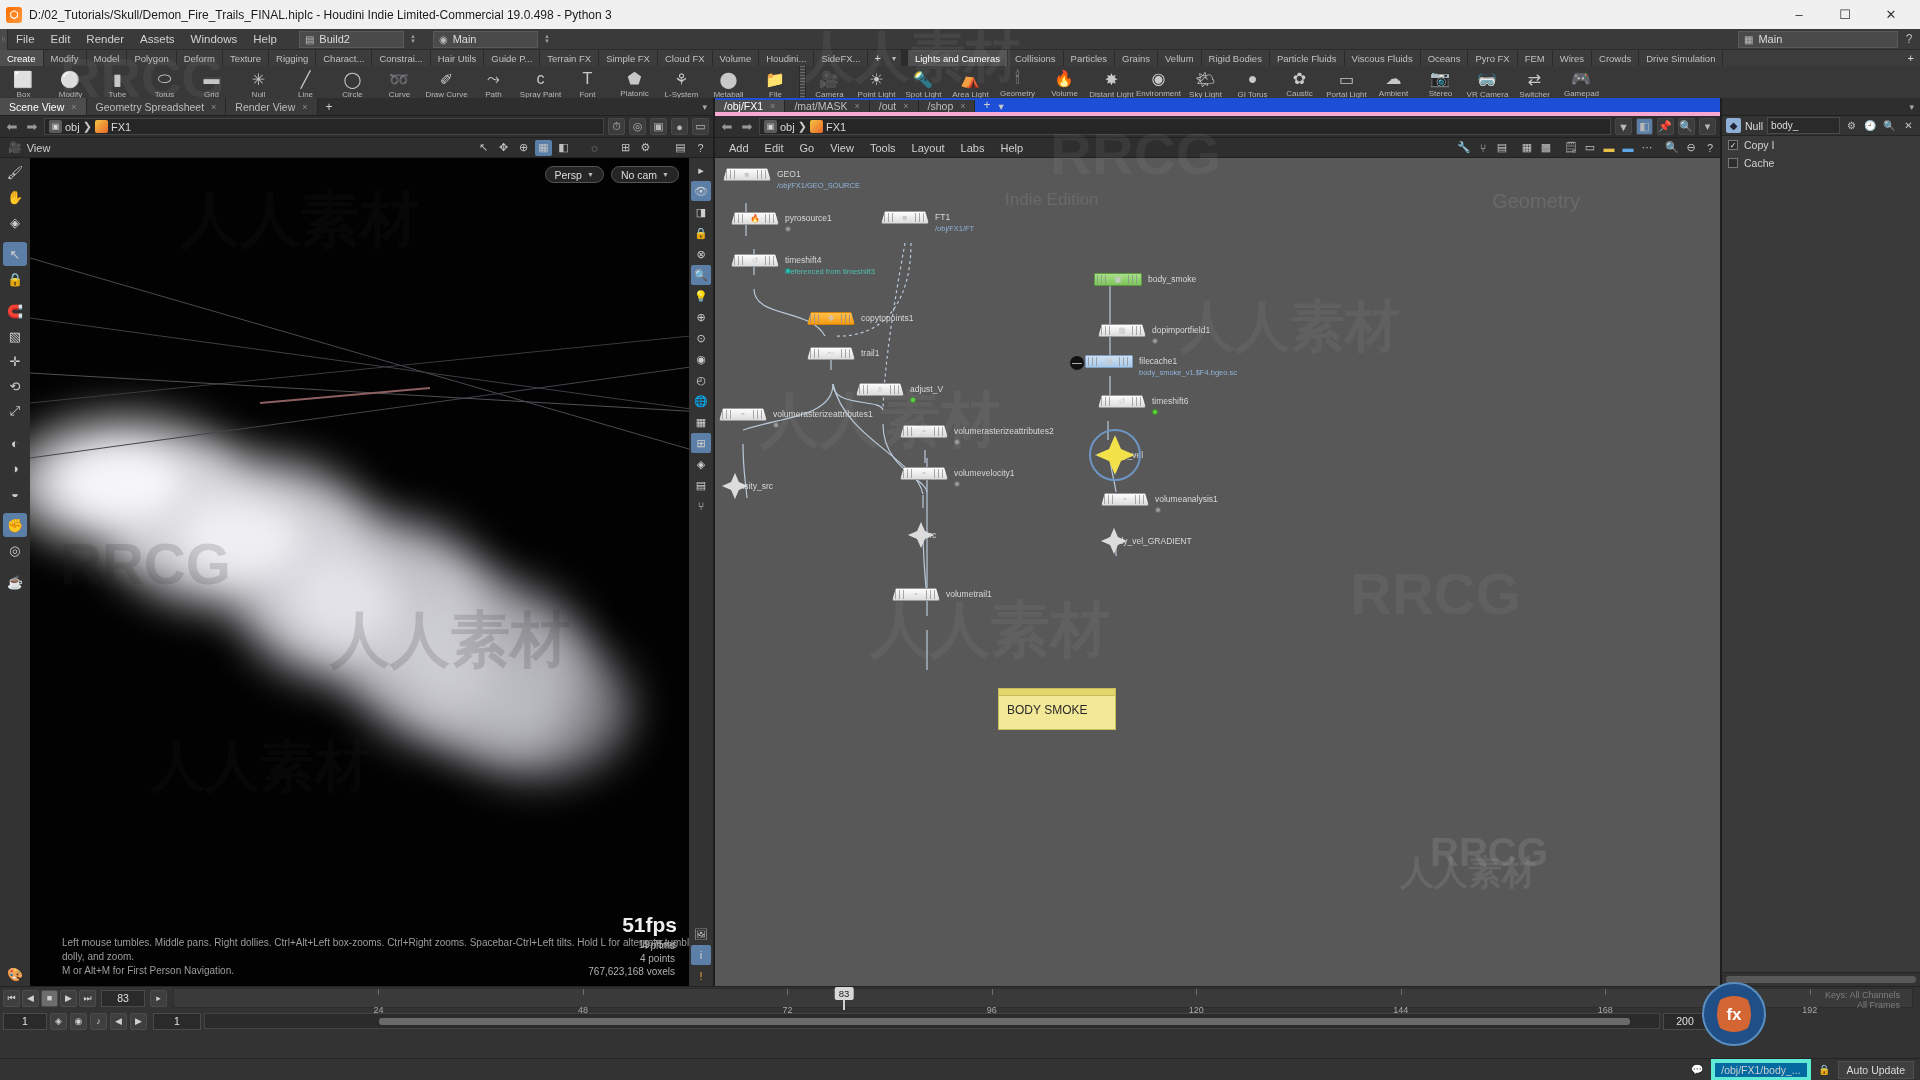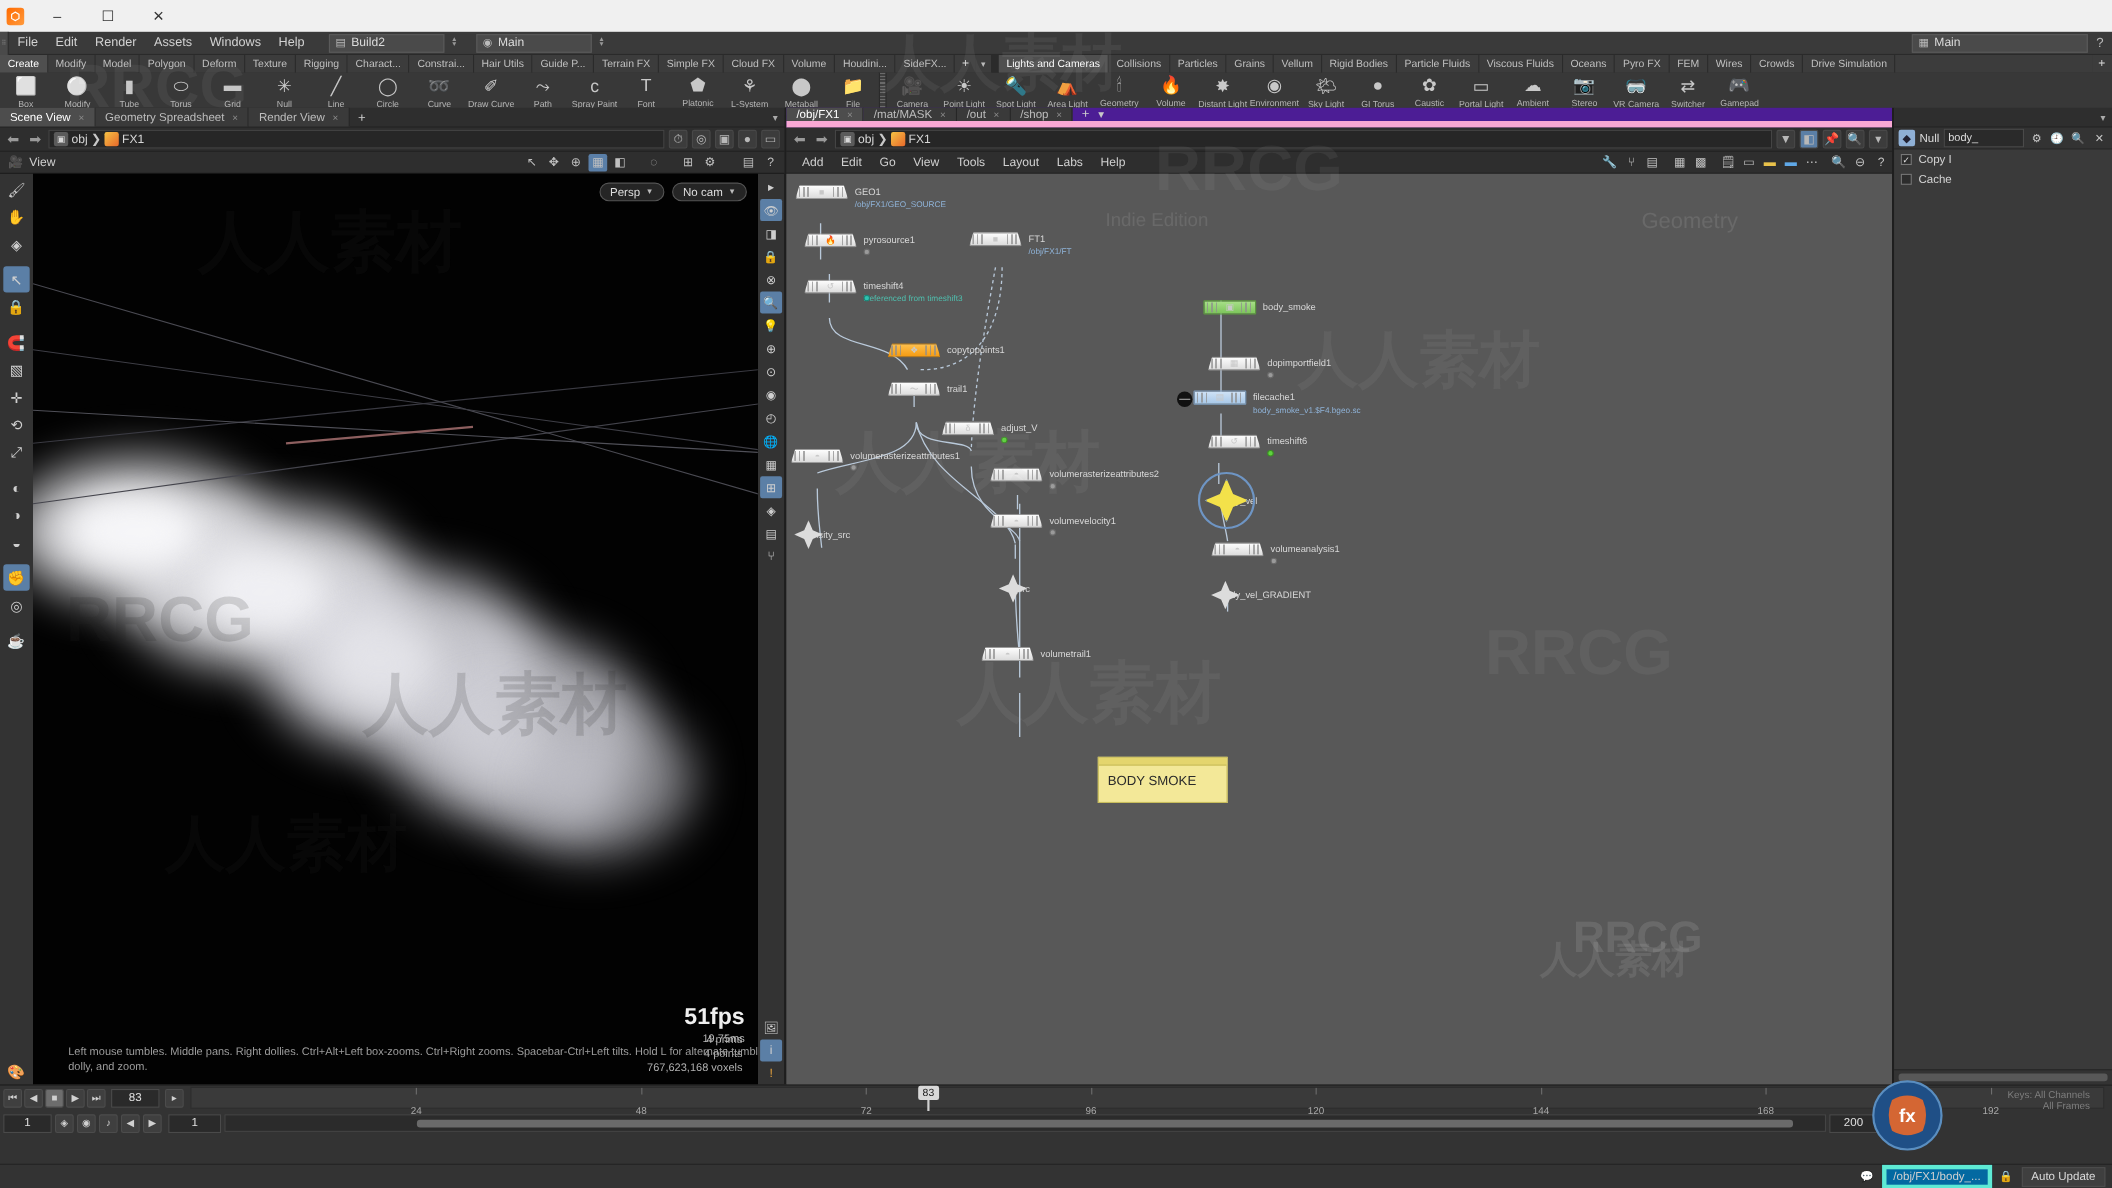--- a/index.html
+++ b/index.html
@@ -86,21 +86,21 @@
   #fpsbox{position:absolute;right:12px;bottom:36px;text-align:right;z-index:6;color:#d8d8d8;}
   #fpsbox .big{font-size:21px;font-weight:bold;color:#efefef;}
   #fpsbox .sm{font-size:10px;color:#b8b8b8;margin-top:2px;}
   #hint{position:absolute;left:32px;bottom:8px;font-size:10px;color:#9d9d9d;line-height:14px;z-index:6;width:640px;}
   #statline{position:absolute;right:14px;bottom:8px;font-size:10px;color:#b0b0b0;text-align:right;line-height:13px;z-index:5;}
 
   
   .smoke{position:absolute;border-radius:50%;filter:blur(22px);}
 
   
-  .nettabs{height:18px;background:#4c1d95;display:flex;align-items:flex-end;font-size:10.5px;border-bottom:6px solid #f9a8d4;}
+  .nettabs{height:18px;background:#1d4ed8;display:flex;align-items:flex-end;font-size:10.5px;border-bottom:4px solid #f9a8d4;}
   .netmenu{height:20px;background:#2e2e2e;display:flex;align-items:center;border-bottom:1px solid #202020;padding-left:6px;}
   .netmenu .nm{padding:0 8px;line-height:20px;font-size:11px;color:#d0d0d0;}
   .netmenu .sp{flex:1;}
   .netmenu .ni{width:18px;height:17px;display:flex;align-items:center;justify-content:center;color:#c2c2c2;font-size:11px;margin-right:1px;}
 
   #netgraph{flex:1;position:relative;background:#5a5a5a;overflow:hidden;}
   #netbg{position:absolute;inset:0;background:#585858;}
 
   .node{position:absolute;display:flex;align-items:flex-start;}
   .nbody{width:48px;height:13px;background:linear-gradient(to bottom,#fdfdfd,#dcdcdc);border:1px solid #9a9a9a;border-radius:2px;position:relative;display:flex;align-items:center;justify-content:center;
@@ -175,20 +175,21 @@
 
   
   .wmark{position:absolute;pointer-events:none;font-weight:bold;color:rgba(190,190,190,0.085);white-space:nowrap;z-index:40;}
   .wmark.dark{color:rgba(40,40,40,0.16);}
 </style>
 </head>
 <body>
 
 <div id="titlebar">
   <div class="hicon">⬡</div>
+  <div class="ttext">D:/02_Tutorials/Skull/Demon_Fire_Trails_FINAL.hiplc - Houdini Indie Limited-Commercial 19.0.498 - Python 3</div>
   <div class="wbtns">
     <div class="wbtn">–</div>
     <div class="wbtn">☐</div>
     <div class="wbtn close">✕</div>
   </div>
 </div>
 
 <div id="menubar">
   <div class="grip">⠿</div>
   <div class="mi">File</div>
@@ -537,20 +538,21 @@
           <div class="big">51fps</div>
           <div class="sm">19.75ms</div>
         </div>
         <div id="statline">
           <div>4  prims</div>
           <div>4  points</div>
           <div>767,623,168 voxels</div>
         </div>
         <div id="hint">
           <div>Left mouse tumbles. Middle pans. Right dollies. Ctrl+Alt+Left box-zooms. Ctrl+Right zooms. Spacebar-Ctrl+Left tilts. Hold L for alternate tumble, dolly, and zoom.</div>
+          <div>M or Alt+M for First Person Navigation.</div>
         </div>
       </div>
 
       <div id="righttools">
         <div class="rtool">▸</div>
         <div class="rtool sel">👁</div>
         <div class="rtool">◨</div>
         <div class="rtool">🔒</div>
         <div class="rtool">⊗</div>
         <div class="rtool sel">🔍</div>

